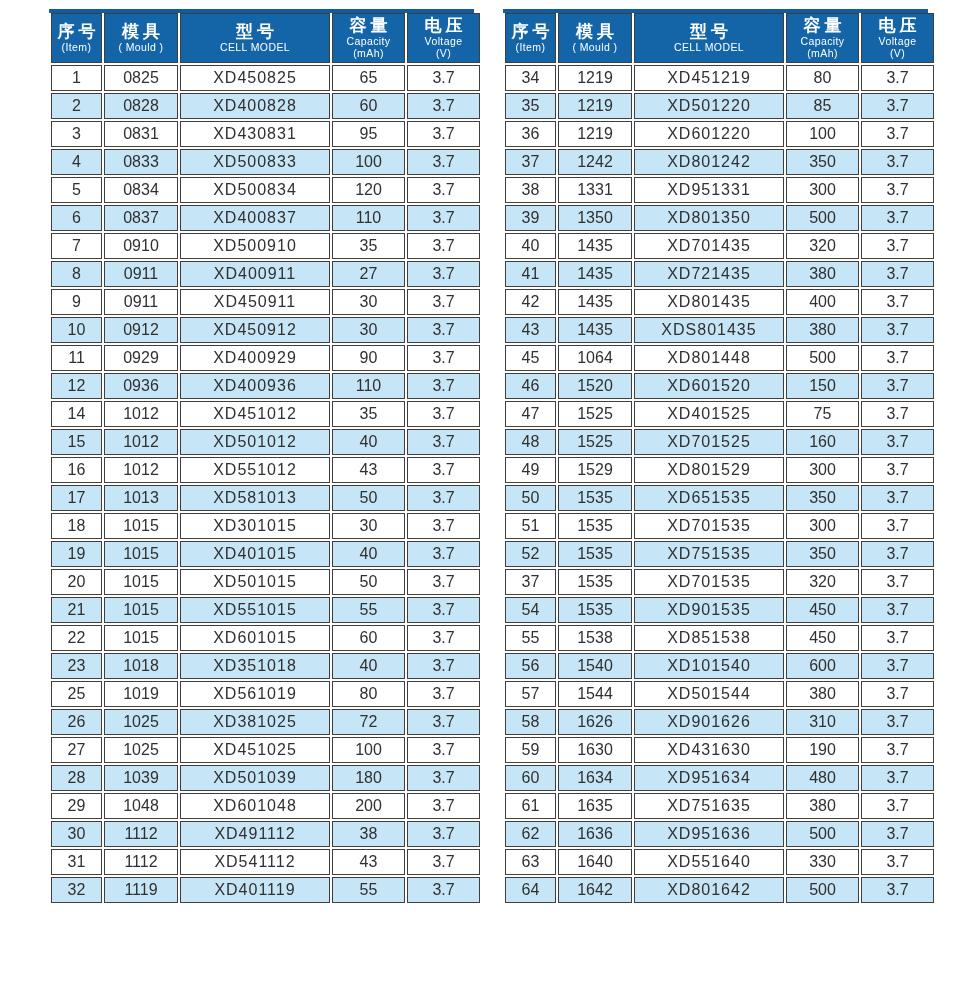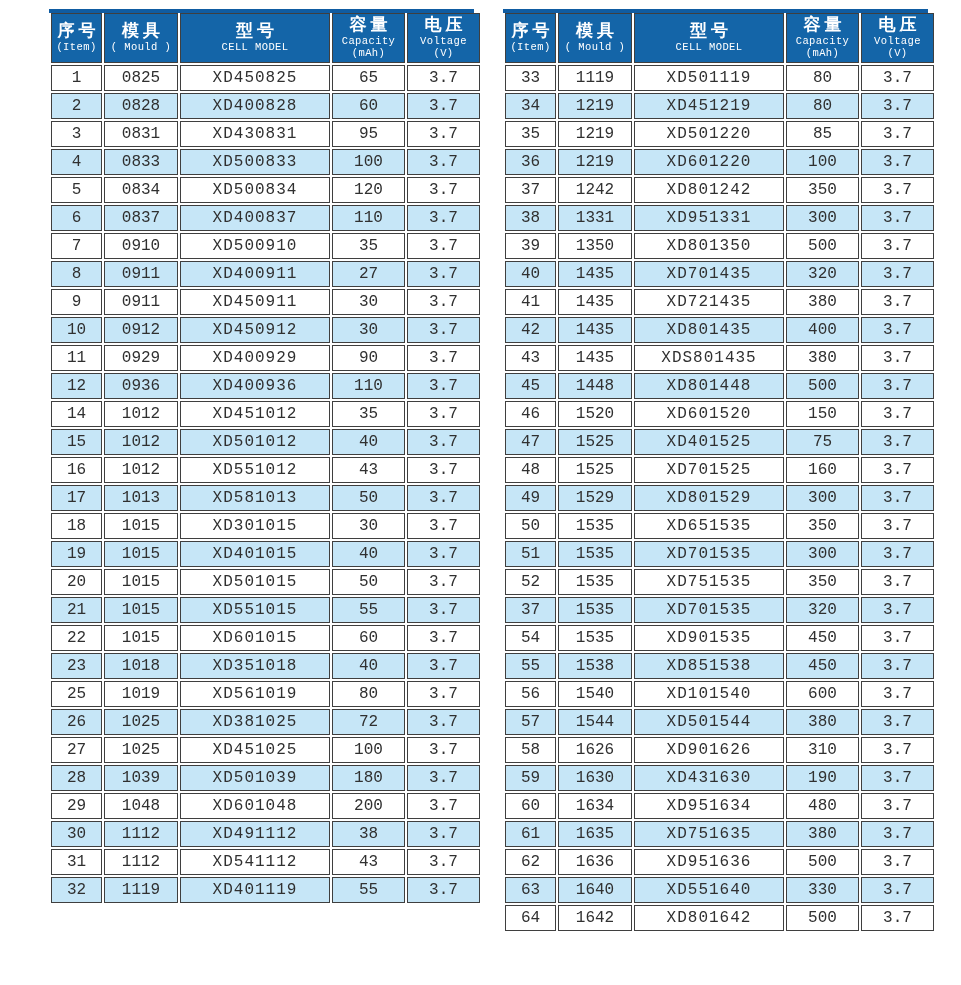--- a/index.html
+++ b/index.html
@@ -2,21 +2,21 @@
 <html><head>
 <meta charset="utf-8">
 <style>
   * { margin: 0; padding: 0; box-sizing: border-box; }
   html, body { background: #ffffff; }
   .page {
     position: relative;
     width: 961px;
     height: 985px;
     background: #ffffff;
-    font-family: Liberation Mono, monospace;
+    font-family: Liberation Sans, sans-serif;
     overflow: hidden;
   }
   .tables {
     display: flex;
     gap: 29px;
     padding-top: 9px;
     padding-left: 49px;
   }
   .tbl-wrap { width: 425px; }
   .top-strip {
@@ -355,27 +355,20 @@
             </th>
             <th>
               <div class="zh">电压</div>
               <div class="en">Voltage</div>
               <div class="en">(V)</div>
             </th>
           </tr>
         </thead>
         <tbody>
             <tr>
-              <td>33</td>
-              <td>1119</td>
-              <td>XD501119</td>
-              <td>80</td>
-              <td>3.7</td>
-            </tr>
-            <tr>
               <td>34</td>
               <td>1219</td>
               <td>XD451219</td>
               <td>80</td>
               <td>3.7</td>
             </tr>
             <tr>
               <td>35</td>
               <td>1219</td>
               <td>XD501220</td>
@@ -433,21 +426,21 @@
             </tr>
             <tr>
               <td>43</td>
               <td>1435</td>
               <td>XDS801435</td>
               <td>380</td>
               <td>3.7</td>
             </tr>
             <tr>
               <td>45</td>
-              <td>1448</td>
+              <td>1064</td>
               <td>XD801448</td>
               <td>500</td>
               <td>3.7</td>
             </tr>
             <tr>
               <td>46</td>
               <td>1520</td>
               <td>XD601520</td>
               <td>150</td>
               <td>3.7</td>

